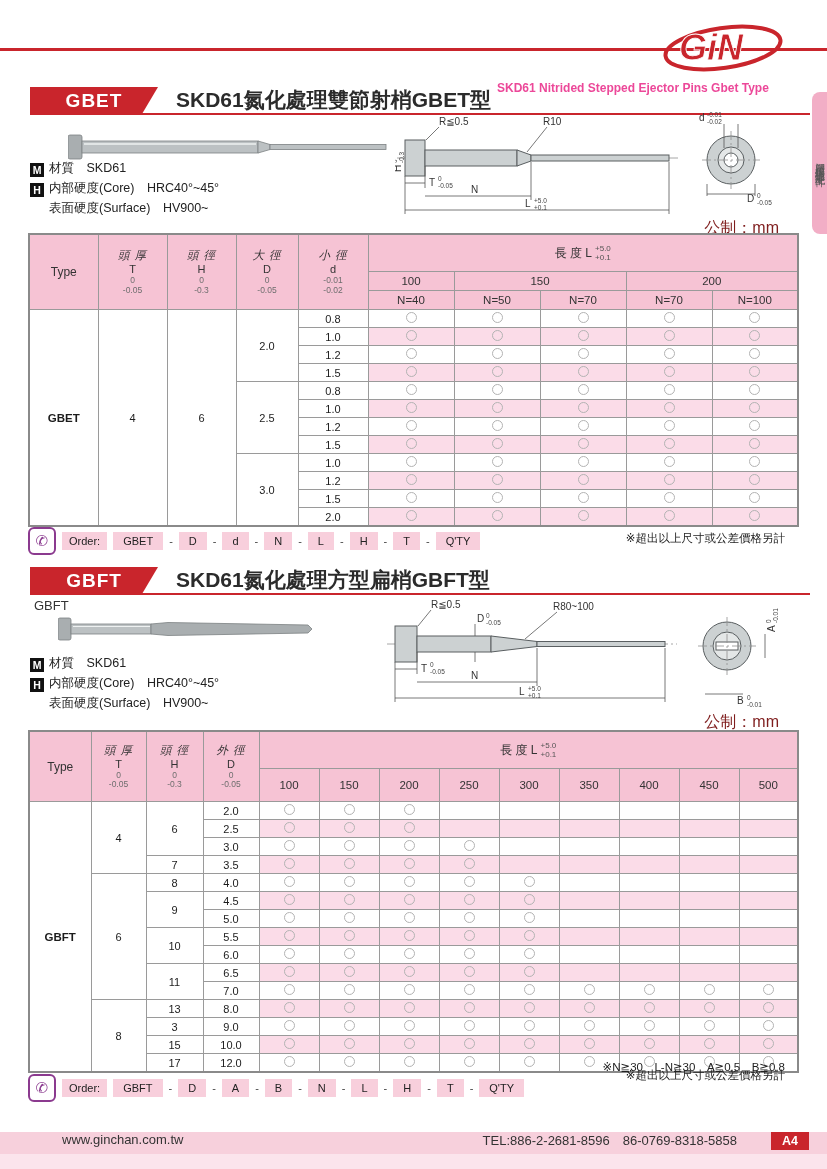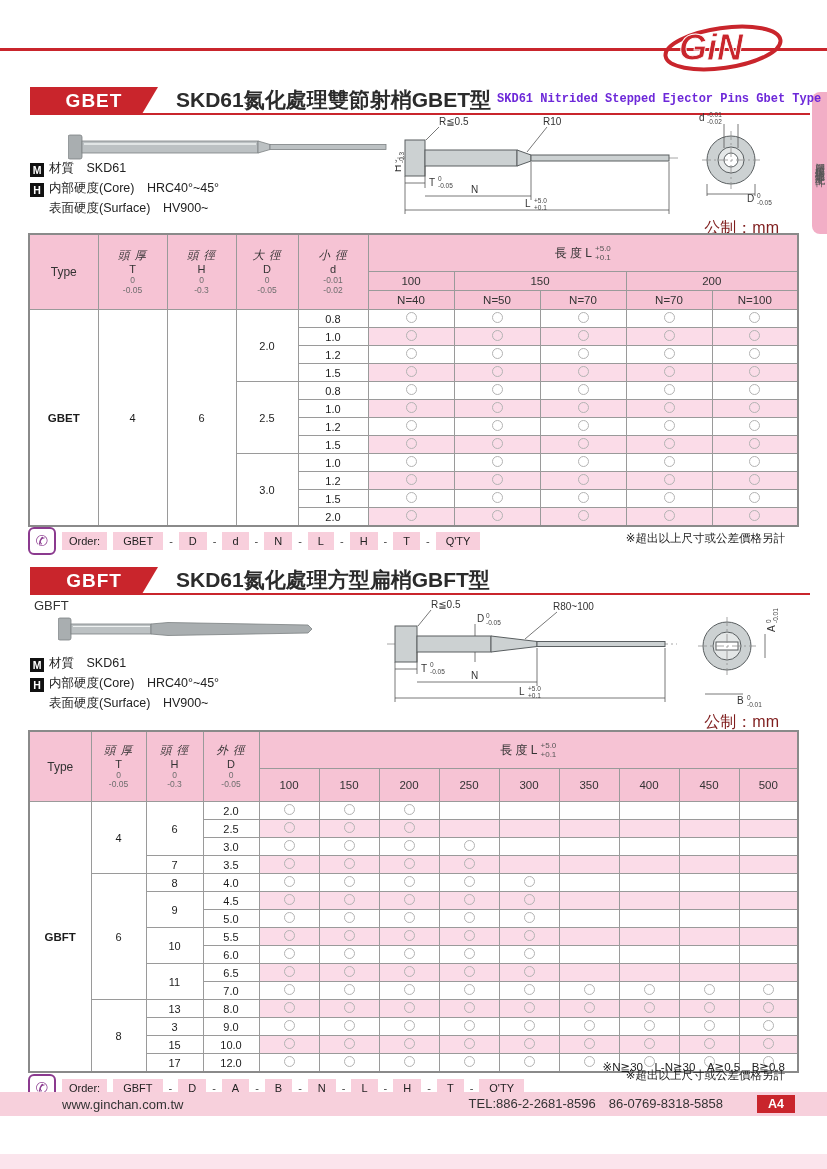--- a/index.html
+++ b/index.html
@@ -14,21 +14,21 @@
   .side-tab{position:absolute;right:0;top:92px;width:15px;height:142px;background:#f2aec6;
             border-radius:8px 0 0 8px;display:flex;align-items:center;justify-content:center;
             writing-mode:vertical-rl;text-orientation:upright;font-size:10px;color:#555;letter-spacing:2px;}
 
   
   .sec-head{position:absolute;left:30px;height:30px;display:flex;align-items:flex-end;}
   .badge{width:128px;height:27px;background:#c9252c;color:#fff;font-weight:bold;font-size:19px;
          display:flex;align-items:center;justify-content:center;letter-spacing:1px;
          clip-path:polygon(0 0,100% 0,calc(100% - 16px) 100%,0 100%);}
   .title-zh{margin-left:18px;font-size:21px;font-weight:bold;color:#2b2b2b;white-space:nowrap;}
-  .title-en{margin-left:6px;font-size:12px;font-weight:bold;color:#6d28d9;white-space:nowrap;padding-bottom:8px;font-family:Liberation Mono, monospace;}
+  .title-en{margin-left:6px;font-size:12px;font-weight:bold;color:#ec4899;white-space:nowrap;padding-bottom:19px;}
   .sec-rule{position:absolute;left:30px;width:780px;height:2px;background:#c9252c;}
 
   
   .mat{position:absolute;left:30px;font-size:12.5px;color:#222;line-height:1.6;}
   .mat .tag{display:inline-block;width:14px;height:14px;background:#111;color:#fff;font-size:10.5px;
             font-weight:bold;text-align:center;line-height:14px;margin-right:5px;vertical-align:-2px;}
   .mat .indent{margin-left:19px;}
 
   .metric{position:absolute;font-size:16px;color:#7f1d1d;}
   .pin-label{position:absolute;left:34px;top:598px;font-size:13px;color:#333;}
@@ -55,25 +55,25 @@
   
   .order{position:absolute;left:28px;display:flex;align-items:center;gap:6px;}
   .phone-ic{width:24px;height:24px;border:2px solid #8b3a8f;border-radius:6px;color:#8b3a8f;
             font-size:15px;display:flex;align-items:center;justify-content:center;background:#fff;}
   .chip{background:#f8cfdc;color:#222;font-size:11px;padding:3px 10px;white-space:nowrap;}
   .chip.first{padding:3px 7px;}
   .dash{color:#444;font-size:11px;}
   .note{position:absolute;font-size:11.5px;color:#222;white-space:nowrap;}
 
   
-  .footer{position:absolute;left:0;top:1092px;width:827px;height:24px;background:#f7d0dc;
-          display:flex;align-items:center;}
+  .footer{position:absolute;left:0;top:1132px;width:827px;height:24px;background:#f7d0dc;
+          display:flex;align-items:flex-start;}
   .footer .site{margin-left:62px;font-size:13px;color:#333;}
   .footer .tel{margin-left:auto;margin-right:34px;font-size:13px;color:#333;}
-  .footer .a4{margin-right:32px;background:#c9252c;color:#fff;font-weight:bold;font-size:12.5px;
+  .footer .a4{margin-right:18px;background:#c9252c;color:#fff;font-weight:bold;font-size:12.5px;
               padding:2px 11px;}
   .footer-pale{position:absolute;left:0;top:1154px;width:827px;height:15px;background:#fbe4ec;}
 
   
   svg text{font-family:"Liberation Sans","DejaVu Sans",sans-serif;}
   .metal{fill:#ccd1d2;stroke:#5a5f61;stroke-width:1;}
   .metal2{fill:#e4e7e7;stroke:#5a5f61;stroke-width:1;}
   .cl{stroke:#909090;stroke-width:0.8;stroke-dasharray:9 3 2 3;fill:none;}
   .dim{stroke:#555;stroke-width:0.8;fill:none;}
   .lbl{font-size:10px;fill:#333;}

